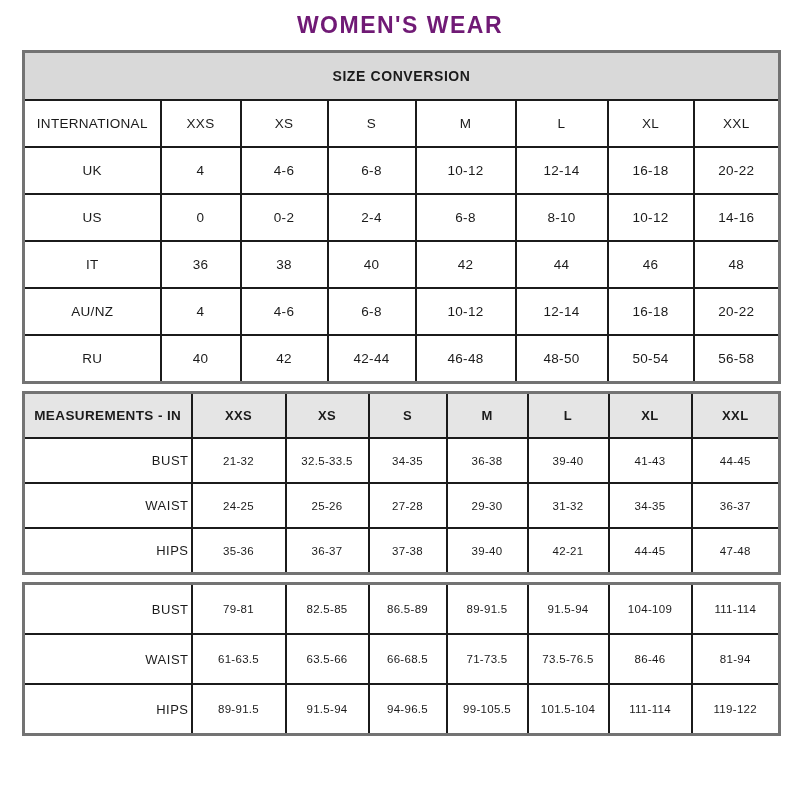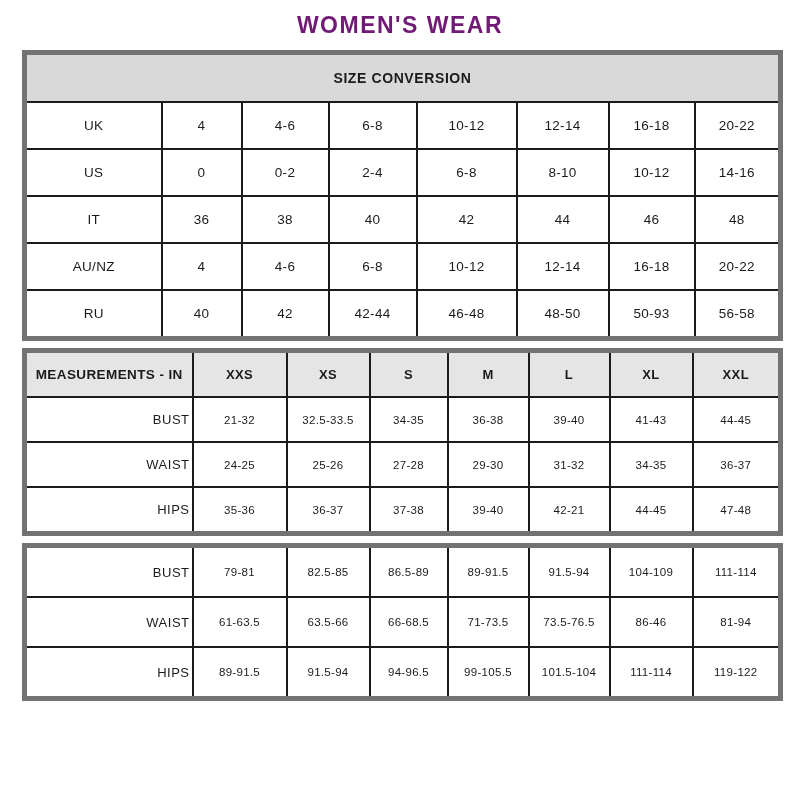--- a/index.html
+++ b/index.html
@@ -16,21 +16,21 @@
     font-weight:bold;
     letter-spacing:1.5px;
     margin:4px 0 11px 0;
     color:#701a75;
   }
   table{
     border-collapse:collapse;
     table-layout:fixed;
     width:756px;
   }
-  .tbl{border:5px solid #737373;}
+  .tbl{border:3px solid #737373;}
   td{
     border:2px solid #1b1b1b;
     text-align:center;
     vertical-align:middle;
     padding:0 2px;
     overflow:hidden;
     white-space:nowrap;
   }
   .gap{height:7px;}
   
@@ -70,20 +70,30 @@
       <col style="width:100px">
         <col style="width:92px">
         <col style="width:86px">
         <col style="width:86px">
     </colgroup>
     <tbody>
         <tr>
       <td class="ghead" colspan="8">SIZE CONVERSION</td>
     </tr>
     <tr>
+      <td>INTERNATIONAL</td>
+      <td>XXS</td>
+      <td>XS</td>
+      <td>S</td>
+      <td>M</td>
+      <td>L</td>
+      <td>XL</td>
+      <td>XXL</td>
+    </tr>
+    <tr>
       <td class="rlabel">UK</td>
       <td>4</td>
       <td>4-6</td>
       <td>6-8</td>
       <td>10-12</td>
       <td>12-14</td>
       <td>16-18</td>
       <td>20-22</td>
     </tr>
     <tr>
@@ -116,21 +126,21 @@
       <td>16-18</td>
       <td>20-22</td>
     </tr>
     <tr>
       <td class="rlabel">RU</td>
       <td>40</td>
       <td>42</td>
       <td>42-44</td>
       <td>46-48</td>
       <td>48-50</td>
-      <td>50-93</td>
+      <td>50-54</td>
       <td>56-58</td>
     </tr>
   </tbody>
     </table>
 
   <div class="gap"></div>
 
   <table class="tbl tbl-meas tbl-in">
     <colgroup>
       <col style="width:168px">

